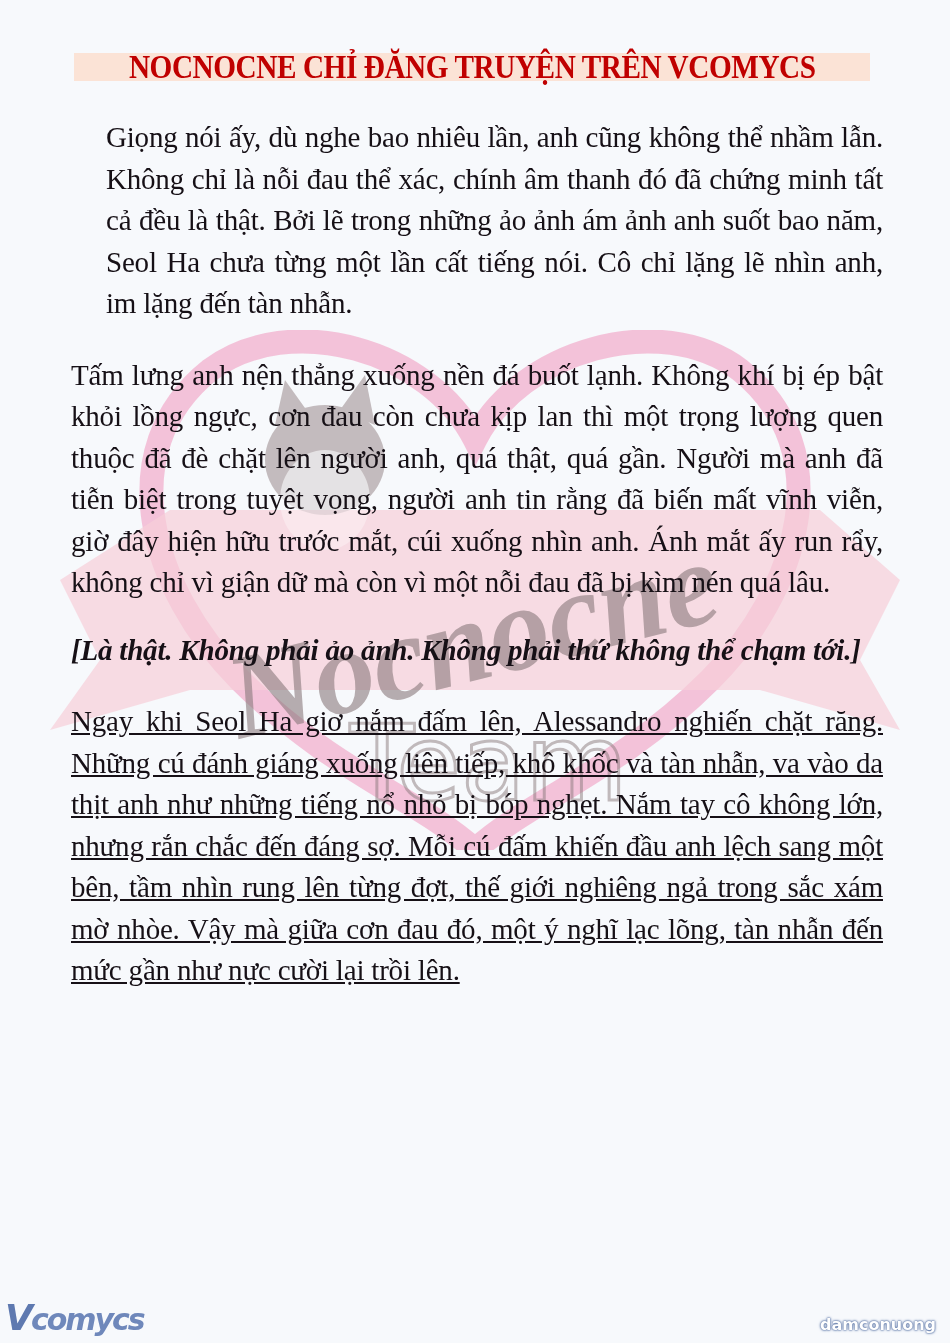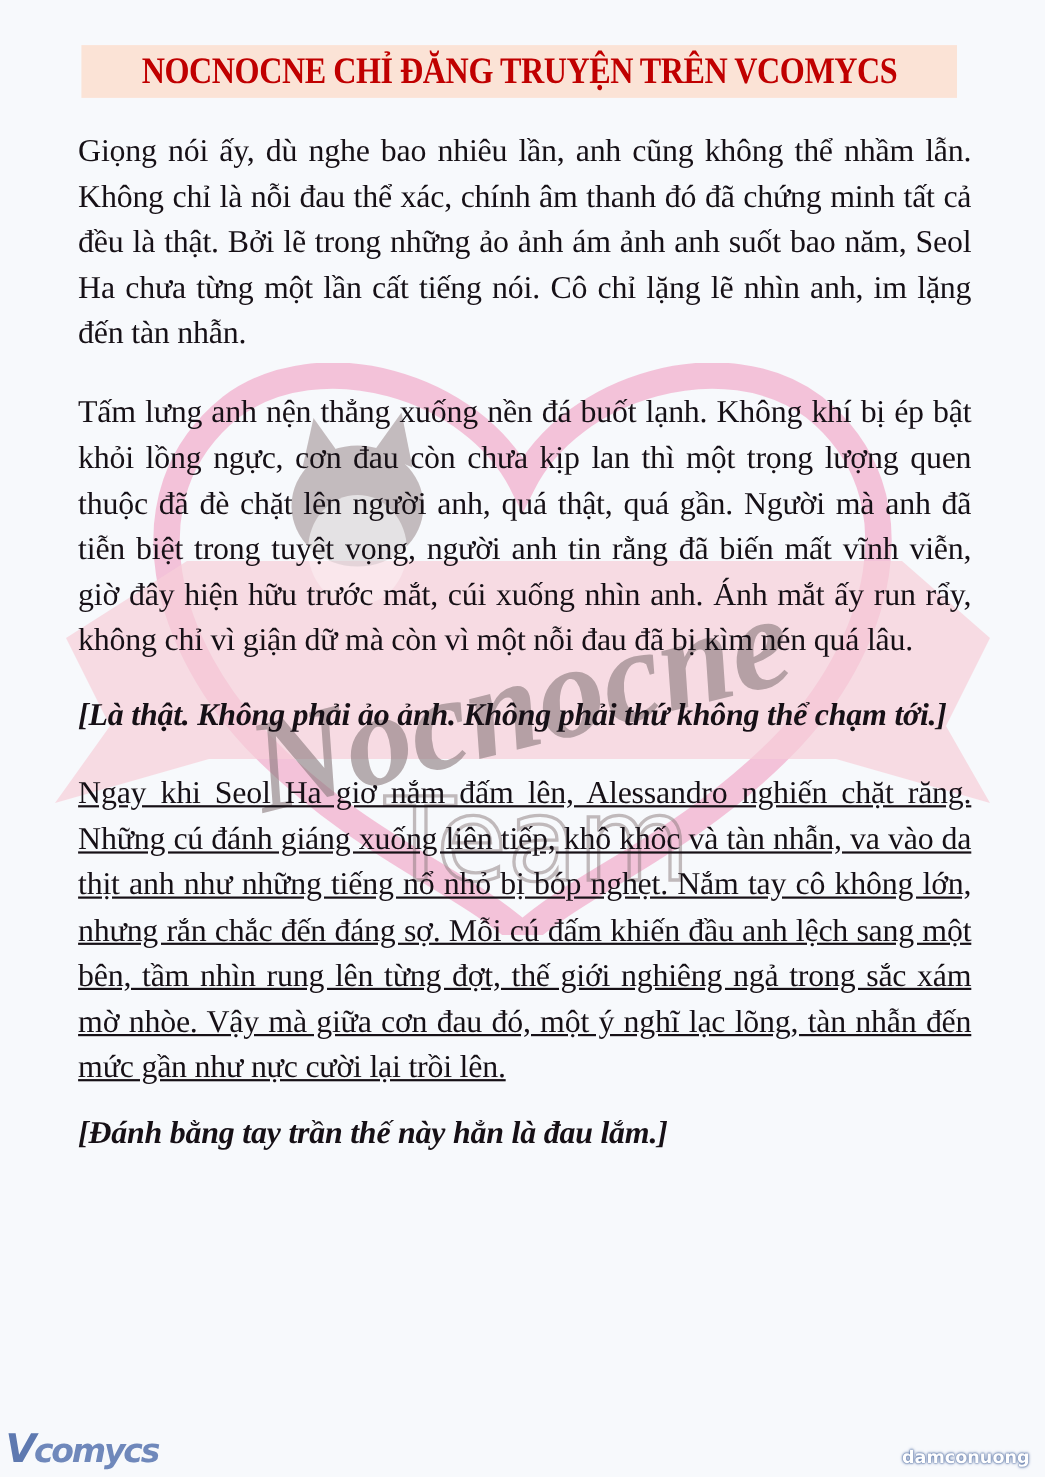--- a/index.html
+++ b/index.html
@@ -9,22 +9,22 @@
       position: relative;
       overflow: hidden;
       font-family: "Liberation Serif", "DejaVu Serif", serif;
     }
     .watermark {
       position: absolute; left: 40px; top: 330px;
       width: 870px; height: 520px;
       z-index: 0; pointer-events: none;
     }
     .header-banner {
-      position: absolute; left: 74px; top: 41px;
-      width: 796px; height: 48px;
+      position: absolute; left: 74px; top: 53px;
+      width: 796px; height: 28px;
       background: #fbe3d6;
       display: flex; align-items: center; justify-content: center;
       z-index: 2;
     }
     .header-banner span {
       font-family: "Liberation Serif", serif;
       font-weight: bold;
       color: #c00000;
       font-size: 34px;
       letter-spacing: -0.5px;
@@ -43,21 +43,21 @@
       line-height: 41.5px;
       margin: 0 0 26px 0;
       text-align: justify;
       text-align-last: left;
       letter-spacing: -0.2px;
     }
     .para.italic {
       font-style: italic;
       font-weight: bold;
     }
-    .p1 { margin-bottom: 30px; }
+    .p1 { margin-bottom: 30px; margin-left: 35px; }
     .p2 { }
     .p3 { margin-bottom: 30px; }
     .p4 { margin-bottom: 18px; text-decoration: underline; }
     .logo-vcomycs {
       position: absolute; left: 5px; top: 1297px;
       font-family: "DejaVu Sans", sans-serif;
       font-style: italic; font-weight: bold;
       font-size: 30px; color: #6f88bb;
       letter-spacing: -2px;
       z-index: 2;
@@ -94,20 +94,19 @@
 
 <div class="header-banner">
   <span>NOCNOCNE CHỈ ĐĂNG TRUYỆN TRÊN VCOMYCS</span>
 </div>
 
 <div class="content">
   <p class="para p1">Giọng nói ấy, dù nghe bao nhiêu lần, anh cũng không thể nhầm lẫn. Không chỉ là nỗi đau thể xác, chính âm thanh đó đã chứng minh tất cả đều là thật. Bởi lẽ trong những ảo ảnh ám ảnh anh suốt bao năm, Seol Ha chưa từng một lần cất tiếng nói. Cô chỉ lặng lẽ nhìn anh, im lặng đến tàn nhẫn.</p>
   <p class="para p2">Tấm lưng anh nện thẳng xuống nền đá buốt lạnh. Không khí bị ép bật khỏi lồng ngực, cơn đau còn chưa kịp lan thì một trọng lượng quen thuộc đã đè chặt lên người anh, quá thật, quá gần. Người mà anh đã tiễn biệt trong tuyệt vọng, người anh tin rằng đã biến mất vĩnh viễn, giờ đây hiện hữu trước mắt, cúi xuống nhìn anh. Ánh mắt ấy run rẩy, không chỉ vì giận dữ mà còn vì một nỗi đau đã bị kìm nén quá lâu.</p>
   <p class="para italic p3">[Là thật. Không phải ảo ảnh. Không phải thứ không thể chạm tới.]</p>
   <p class="para p4">Ngay khi Seol Ha giơ nắm đấm lên, Alessandro nghiến chặt răng. Những cú đánh giáng xuống liên tiếp, khô khốc và tàn nhẫn, va vào da thịt anh như những tiếng nổ nhỏ bị bóp nghẹt. Nắm tay cô không lớn, nhưng rắn chắc đến đáng sợ. Mỗi cú đấm khiến đầu anh lệch sang một bên, tầm nhìn rung lên từng đợt, thế giới nghiêng ngả trong sắc xám mờ nhòe. Vậy mà giữa cơn đau đó, một ý nghĩ lạc lõng, tàn nhẫn đến mức gần như nực cười lại trồi lên.</p>
-  <p class="para italic">[Đánh bằng tay trần thế này hẳn là đau lắm.]</p>
 </div>
 
 <div class="logo-vcomycs">
   <span class="big-v">V</span><span>comycs</span>
 </div>
 
 <div class="credit">damconuong</div>
 
 </body></html>

